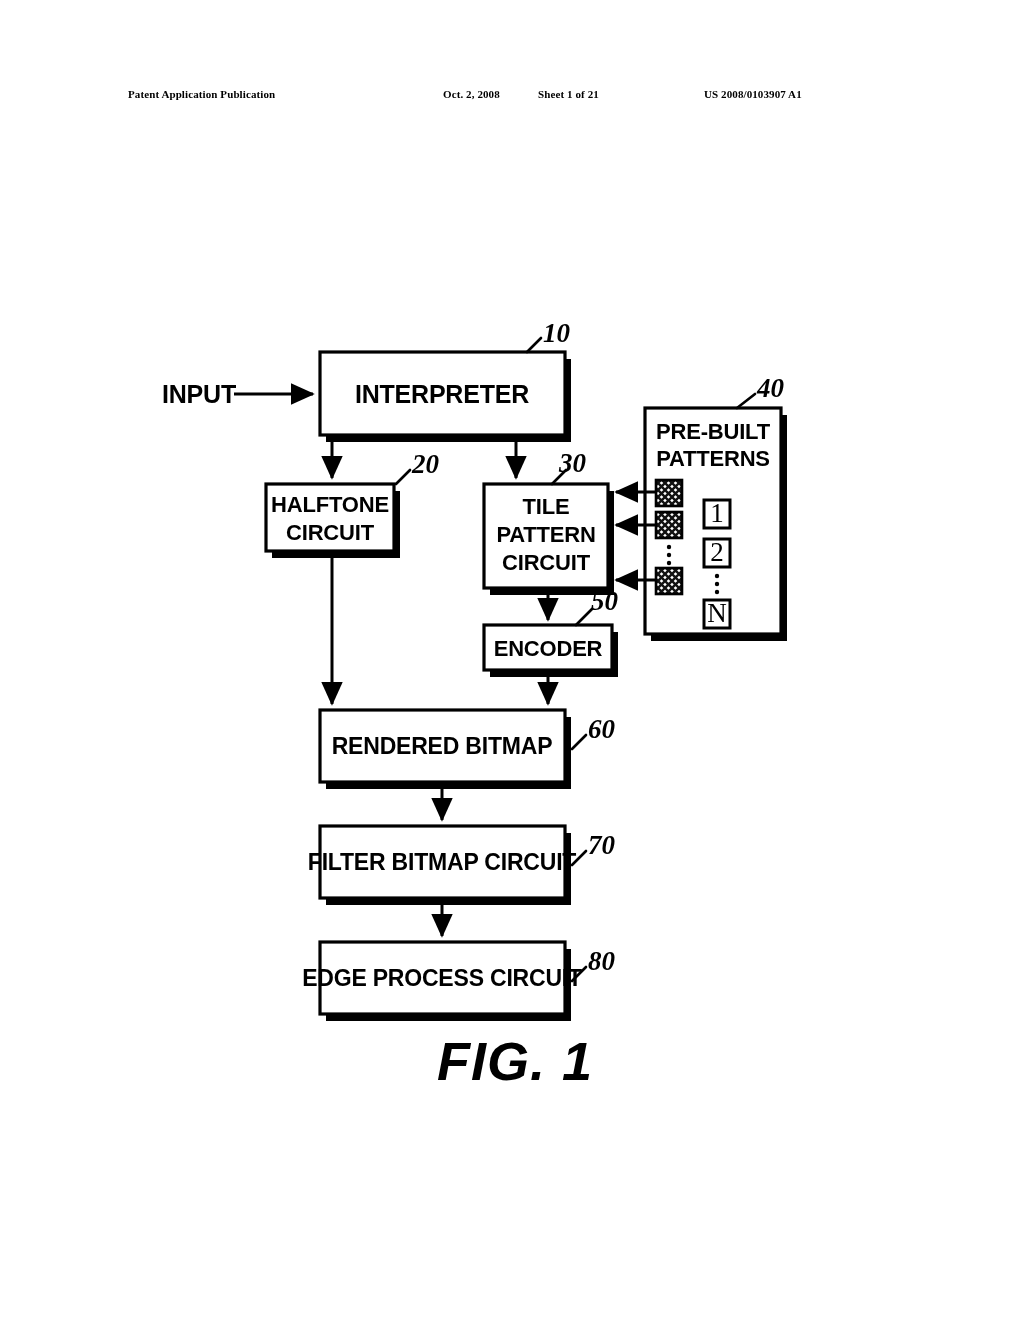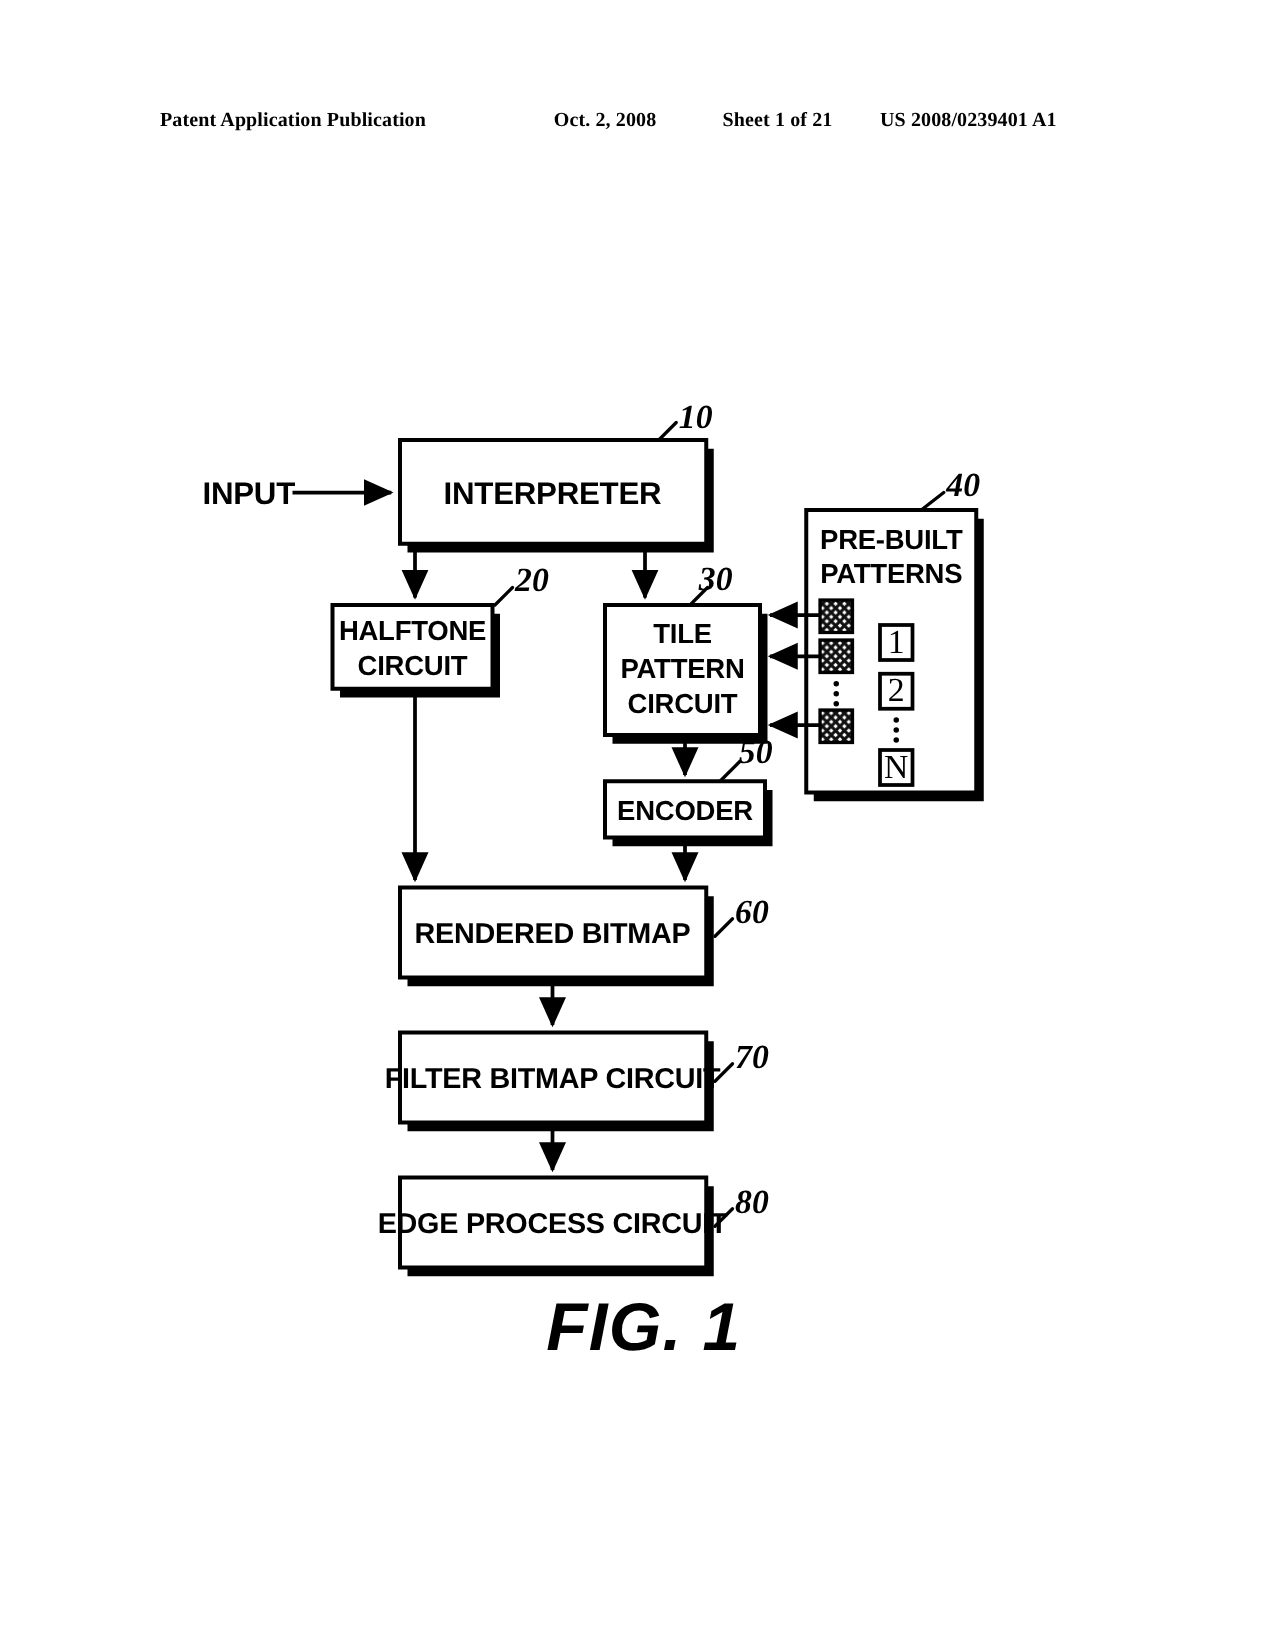--- a/index.html
+++ b/index.html
@@ -21,36 +21,35 @@
   #page-header {
     position: absolute;
     top: 88px;
     left: 0;
     width: 820px;
     height: 28px;
     display: flex;
     align-items: baseline;
     font-family: "Liberation Serif", serif;
     font-weight: bold;
-    font-size: 16px;
+    font-size: 11px;
     letter-spacing: 0.1px;
     white-space: nowrap;
   }
   #page-header .hdr-pub {
     position: absolute;
     left: 128px;
   }
   #page-header .hdr-date {
     position: absolute;
     left: 443px;
   }
   #page-header .hdr-sheet {
     position: absolute;
     left: 538px;
-    margin-left: 40px;
   }
   #page-header .hdr-docnum {
     position: absolute;
     left: 704px;
   }
 
   
   #figure-area {
     position: absolute;
     top: 0;
@@ -136,21 +135,21 @@
     letter-spacing: -0.2px;
   }
 </style>
 </head>
 <body>
 
 <div id="page-header">
   <span class="hdr-pub">Patent Application Publication</span>
   <span class="hdr-date">Oct. 2, 2008</span>
   <span class="hdr-sheet">Sheet 1 of 21</span>
-  <span class="hdr-docnum">US 2008/0239401 A1</span>
+  <span class="hdr-docnum">US 2008/0103907 A1</span>
 </div>
 
 <div id="figure-area">
   <svg id="fig1" width="1024" height="1320" viewBox="0 0 1024 1320" xmlns="http://www.w3.org/2000/svg">
     <defs>
       <marker id="arrowhead" markerWidth="9" markerHeight="9" refX="7.4" refY="3.6" orient="auto" markerUnits="strokeWidth">
         <path d="M0,0 L8,3.6 L0,7.2 Z" fill="#000000"></path>
       </marker>
       <pattern id="crosshatch" width="7" height="7" patternUnits="userSpaceOnUse">
         <rect width="7" height="7" fill="#ffffff"></rect>

